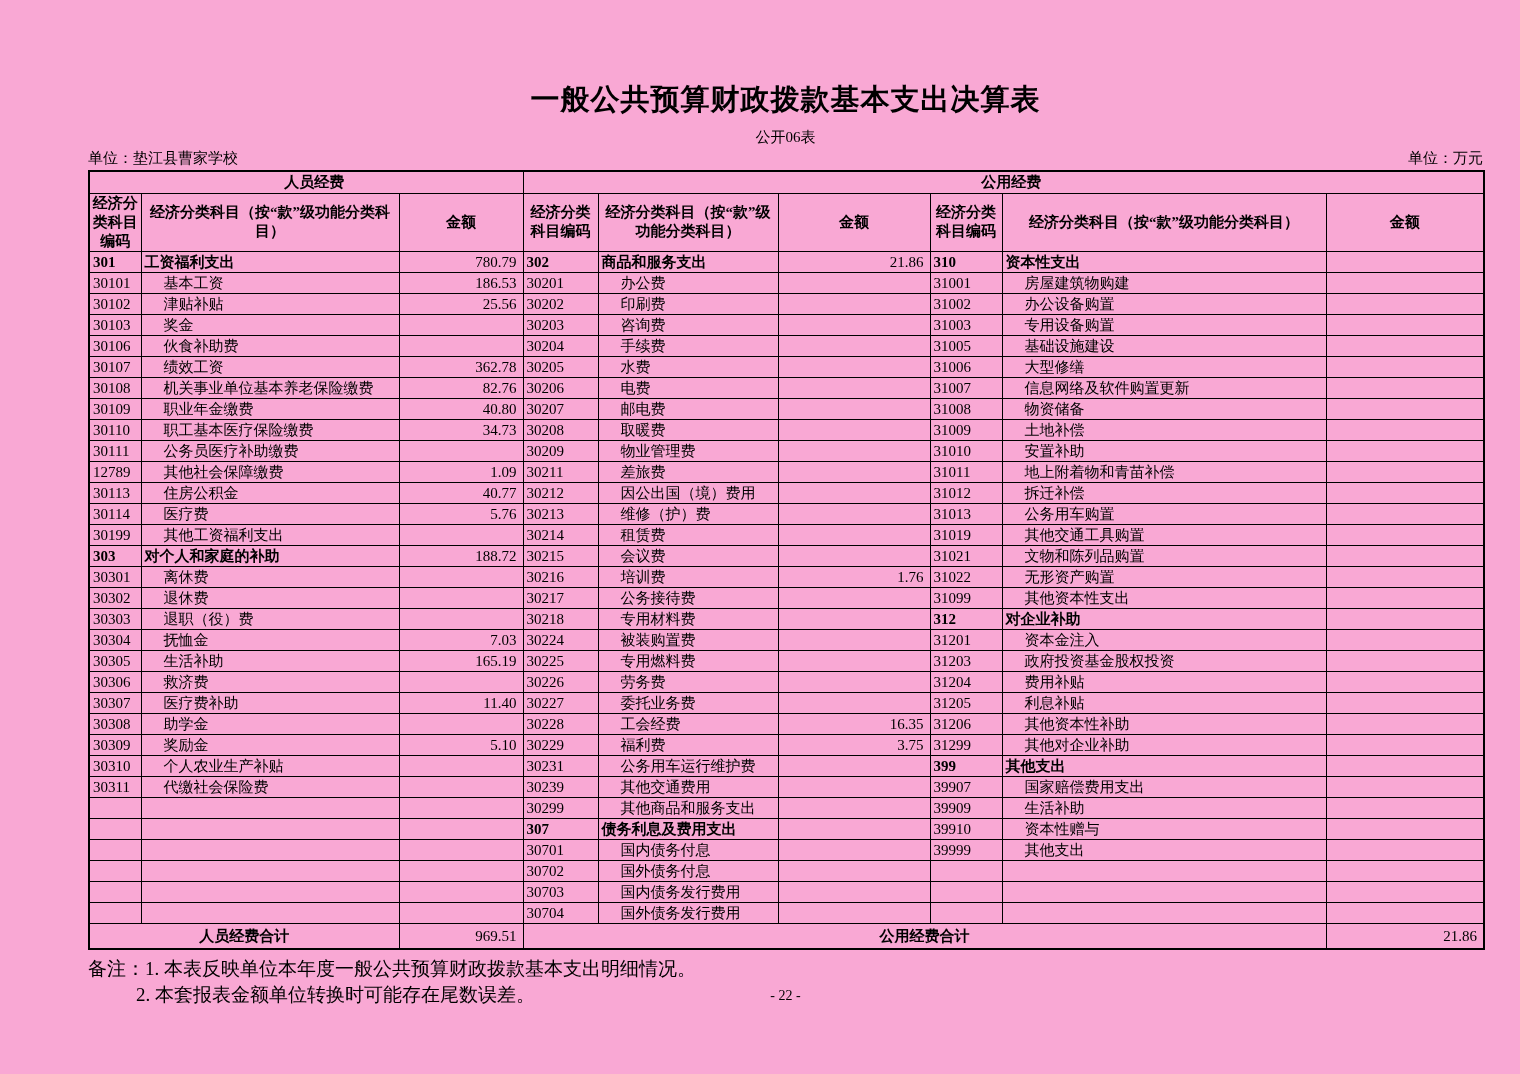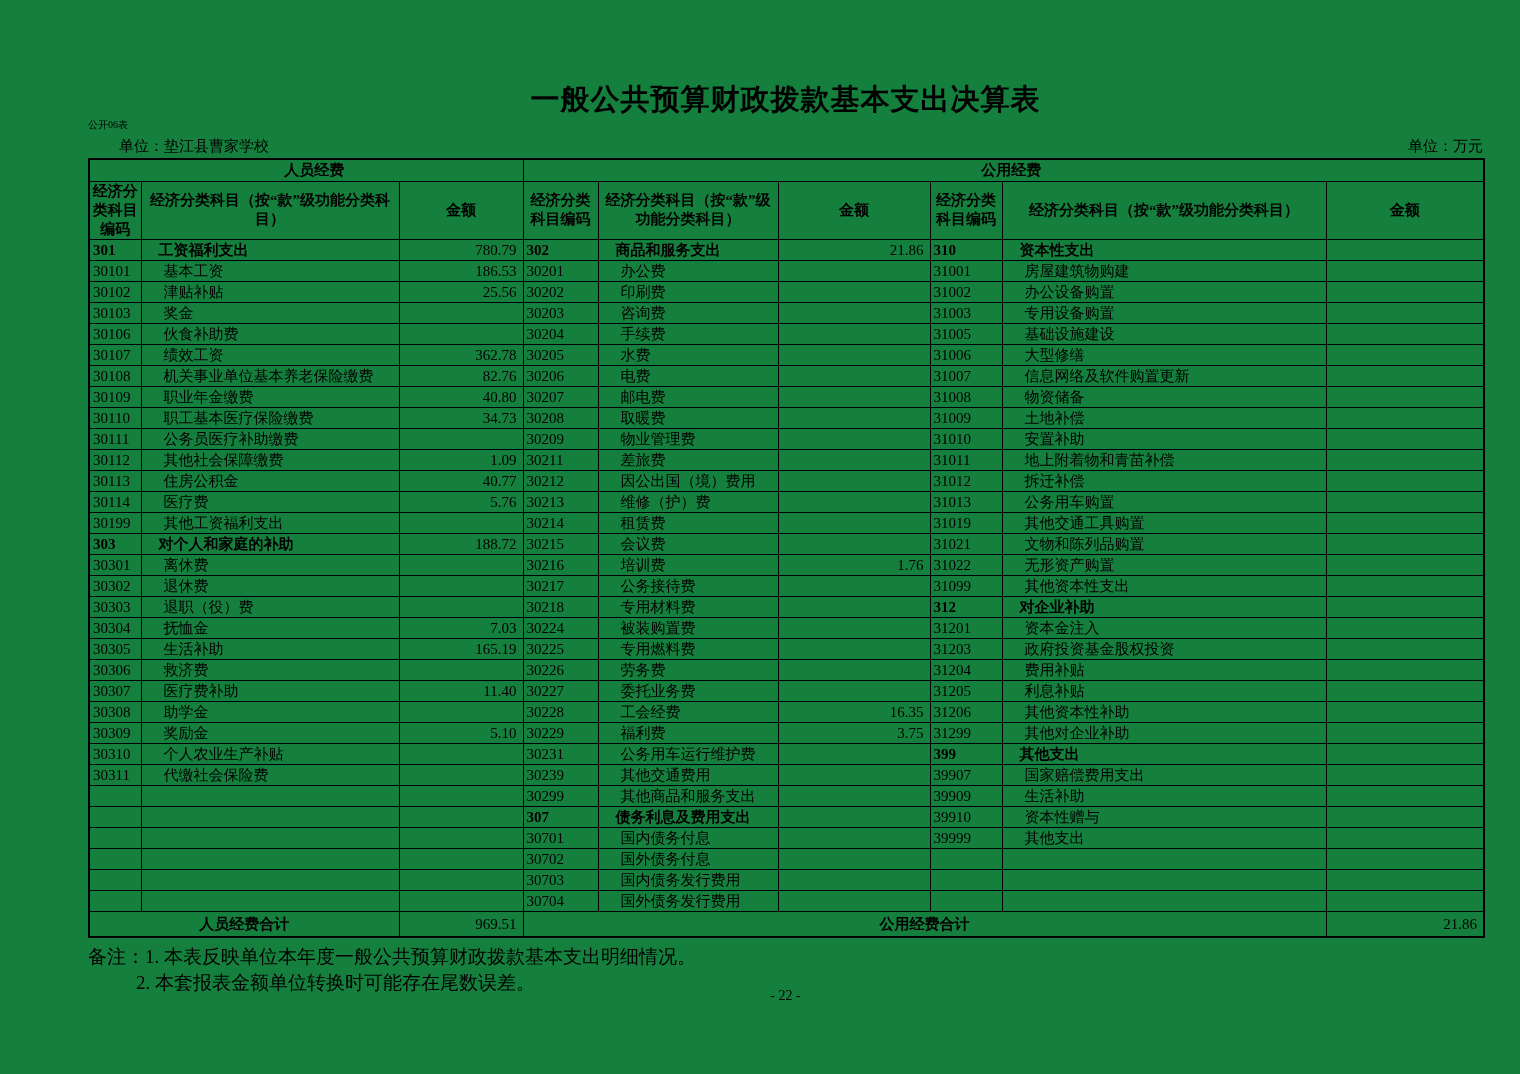--- a/index.html
+++ b/index.html
@@ -1,53 +1,53 @@
 <!DOCTYPE html>
 <html><head>
 <meta charset="utf-8">
 <style>
   * { margin: 0; padding: 0; box-sizing: border-box; }
   html, body { background: #ffffff; }
   .page {
     position: relative;
     width: 1520px;
     height: 1074px;
-    background: #15803d;
+    background: #f9a8d4;
     color: #000000;
     font-family: "Liberation Serif", "DejaVu Serif", serif;
     overflow: hidden;
   }
   .content {
     position: absolute;
     left: 88px;
     top: 0;
     width: 1395px;
   }
   .doc-title {
     margin-top: 82px;
     text-align: center;
     font-size: 29px;
     font-weight: bold;
     letter-spacing: 1px;
     line-height: 34px;
   }
   .table-no {
-    text-align: left;
-    font-size: 10px;
+    margin-top: 12px;
+    text-align: center;
+    font-size: 15px;
     line-height: 18px;
   }
   .meta-row {
     display: flex;
     justify-content: space-between;
     align-items: flex-end;
     font-size: 15px;
     line-height: 20px;
     margin-top: 2px;
     margin-bottom: 2px;
-    margin-left: 31px;
   }
   table.budget {
     width: 1395px;
     border-collapse: collapse;
     table-layout: fixed;
     border: 2px solid #000;
   }
   table.budget th, table.budget td {
     border: 1px solid #000;
     font-size: 15px;
@@ -66,21 +66,21 @@
     font-weight: bold;
     text-align: center;
     vertical-align: middle;
     white-space: normal;
     line-height: 19px;
     padding: 0 1px;
   }
   tr.data-row td { height: 20.4px; line-height: 20px; vertical-align: middle; }
   td.code-cell { text-align: left; padding-left: 3px; }
   td.subject-cell { text-align: left; padding-left: 22px; }
-  td.subject-cell.cat { padding-left: 17px; font-weight: bold; }
+  td.subject-cell.cat { padding-left: 3px; font-weight: bold; }
   td.code-cell.cat { font-weight: bold; }
   td.amount-cell { text-align: right; padding-right: 6px; }
   tr.total-row td { height: 23px; line-height: 24px; }
   tr.total-row td.total-label { text-align: center; font-weight: bold; }
   .notes {
     margin-top: 6px;
     font-size: 19px;
     line-height: 26px;
   }
   .notes .note-line2 { padding-left: 48px; }
@@ -242,21 +242,21 @@
             <td class="subject-cell">公务员医疗补助缴费</td>
             <td class="amount-cell"></td>
             <td class="code-cell">30209</td>
             <td class="subject-cell">物业管理费</td>
             <td class="amount-cell"></td>
             <td class="code-cell">31010</td>
             <td class="subject-cell">安置补助</td>
             <td class="amount-cell"></td>
           </tr>
           <tr class="data-row">
-            <td class="code-cell">30112</td>
+            <td class="code-cell">12789</td>
             <td class="subject-cell">其他社会保障缴费</td>
             <td class="amount-cell">1.09</td>
             <td class="code-cell">30211</td>
             <td class="subject-cell">差旅费</td>
             <td class="amount-cell"></td>
             <td class="code-cell">31011</td>
             <td class="subject-cell">地上附着物和青苗补偿</td>
             <td class="amount-cell"></td>
           </tr>
           <tr class="data-row">

